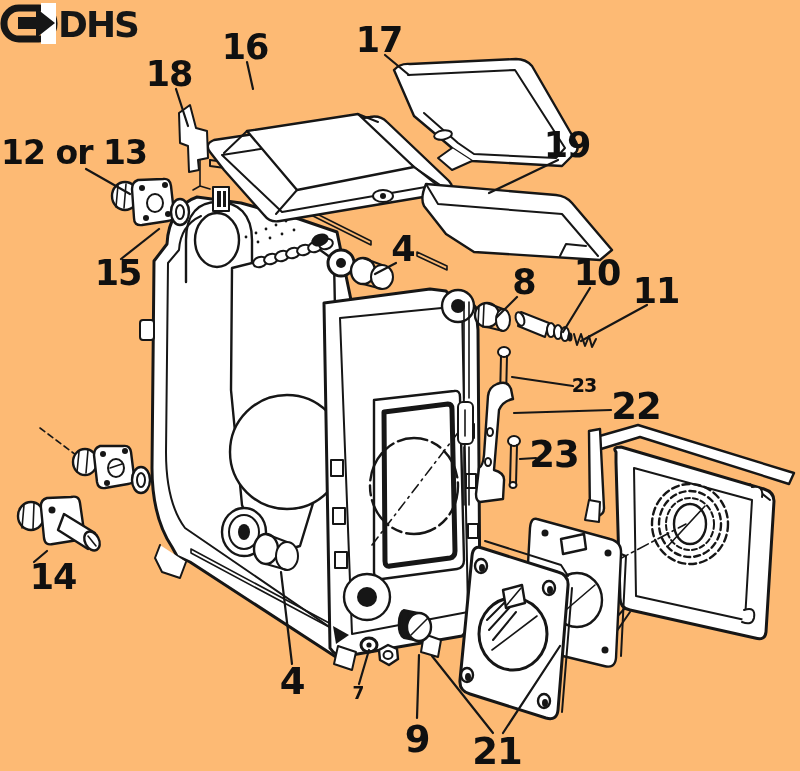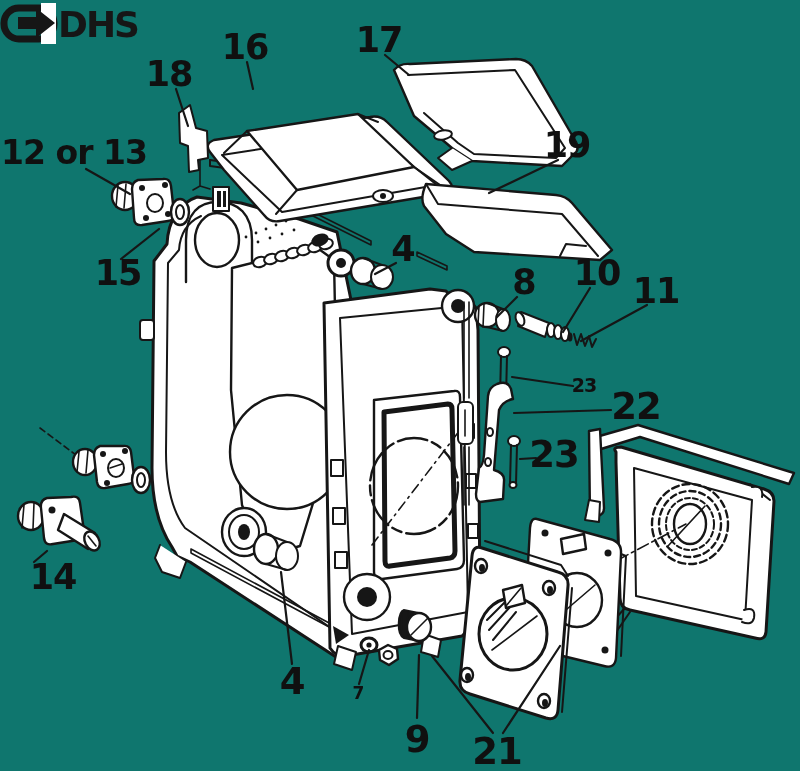--- a/index.html
+++ b/index.html
@@ -1,16 +1,16 @@
 <!DOCTYPE html>
 <html><head>
 <meta charset="utf-8">
 <style>
   html,body{margin:0;padding:0;background:#ffffff;}
-  .stage{position:relative;width:800px;height:771px;background:#0f766e;overflow:hidden;}
+  .stage{position:relative;width:800px;height:771px;background:#fdba74;overflow:hidden;}
   svg{display:block;}
   .s3{stroke:#161616;stroke-width:3;fill:none;stroke-linejoin:round;stroke-linecap:round;}
   .s24{stroke:#161616;stroke-width:2.4;fill:none;stroke-linejoin:round;stroke-linecap:round;}
   .s2{stroke:#161616;stroke-width:2;fill:none;stroke-linejoin:round;stroke-linecap:round;}
   .s16{stroke:#161616;stroke-width:1.6;fill:none;stroke-linejoin:round;stroke-linecap:round;}
   .fw{fill:#ffffff;}
   .fd{fill:#161616;}
   .ld{stroke:#161616;stroke-width:2.2;fill:none;stroke-linecap:round;}
   .lbl{font-family:"DejaVu Sans","Liberation Sans",sans-serif;font-weight:bold;fill:#101010;text-anchor:middle;letter-spacing:-1px;}
   .logoTxt{font-family:"DejaVu Sans","Liberation Sans",sans-serif;font-weight:bold;fill:#161616;letter-spacing:-2px;}

